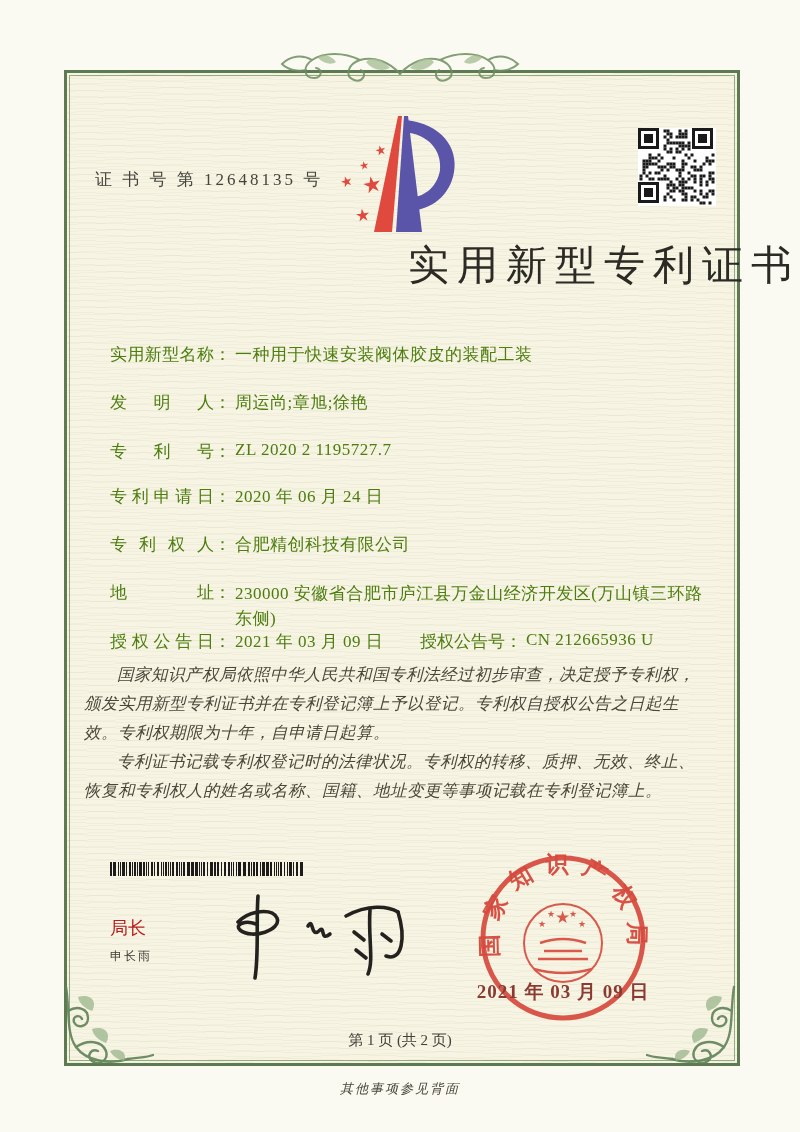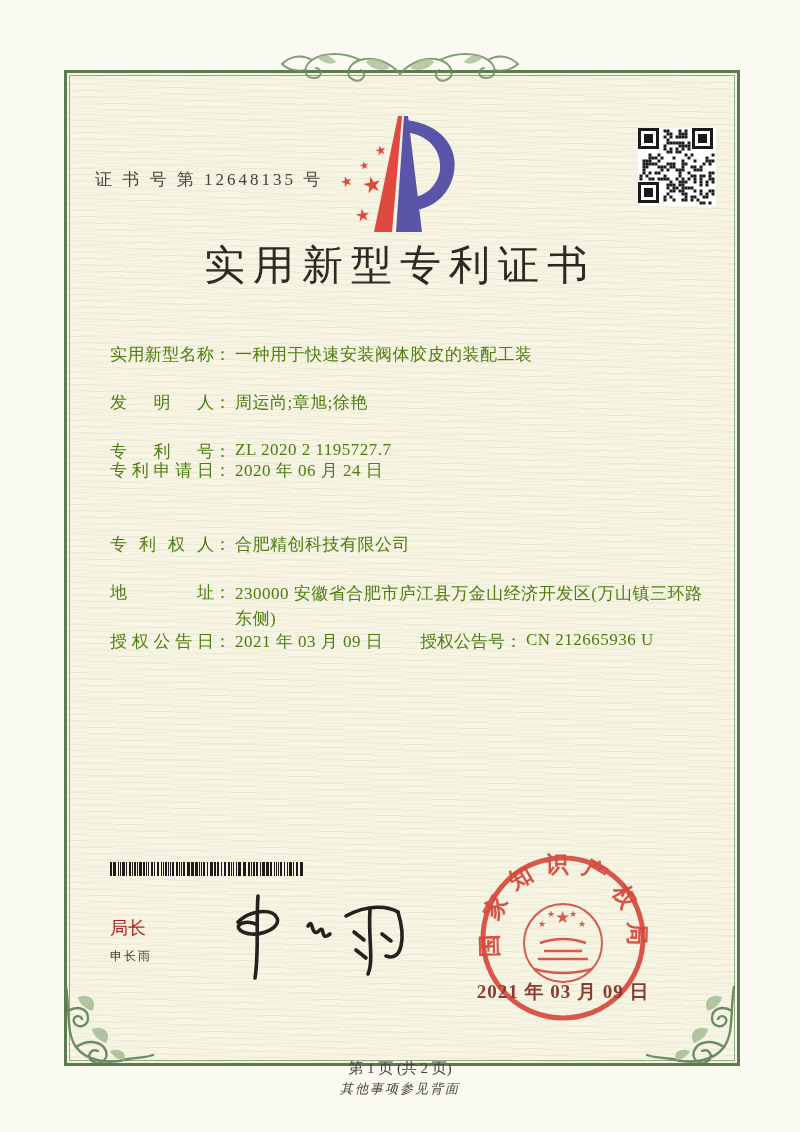--- a/index.html
+++ b/index.html
@@ -22,39 +22,39 @@
     position:absolute;left:2px;top:2px;right:2px;bottom:2px;
     border:1px solid #93ab82;
   }
   
   .ornament{position:absolute;pointer-events:none;}
   
   .cert-no{
     position:absolute;left:95px;top:128px;font-size:17px;letter-spacing:3px;color:#45443c;margin-top:40px;
   }
   .title{
-    position:absolute;left:0;top:238px;width:800px;text-align:center;
+    position:absolute;left:0;top:238px;width:800px;text-align:right;
     font-size:41px;letter-spacing:8px;color:#2b2a24;
   }
   .field-row{position:absolute;left:110px;font-size:17px;color:#4d7c0f;width:610px;}
   .flabel{display:inline-block;width:104px;text-align:justify;text-align-last:justify;vertical-align:top;}
   .fcolon{display:inline-block;vertical-align:top;}
   .fvalue{display:inline-block;margin-left:4px;letter-spacing:.5px;vertical-align:top;}
   .fvalue.wrap{width:472px;line-height:25px;}
   .pair2{position:absolute;left:295px;top:0;white-space:nowrap;margin-left:15px;}
   .paras{
     position:absolute;left:84px;top:660px;width:620px;
     font-size:16.5px;line-height:29px;font-style:italic;letter-spacing:.5px;color:#4a4639;
   }
   .paras p{margin:0;text-indent:2em;}
   .director-title{position:absolute;left:110px;top:916px;font-size:18px;color:#b91c1c;
     font-family:"Liberation Sans","DejaVu Sans",sans-serif;}
   .director-name{position:absolute;left:110px;top:948px;font-size:12px;color:#3b3a33;
     font-family:"Liberation Sans","DejaVu Sans",sans-serif;letter-spacing:2px;}
-  .page-num{position:absolute;left:0;top:1031px;width:800px;text-align:center;font-size:15px;color:#43413a;margin-top:28px;}
+  .page-num{position:absolute;left:0;top:1031px;width:800px;text-align:center;font-size:15px;color:#43413a;}
   .back-note{position:absolute;left:0;top:1080px;width:800px;text-align:center;
     font-size:13px;font-style:italic;color:#4a4639;letter-spacing:2px;}
   .seal-wrap{position:absolute;left:476px;top:851px;width:174px;height:174px;}
 </style>
 </head>
 <body>
 
 <div class="frame">
   <div class="frame-inner"></div>
 </div>
@@ -315,37 +315,39 @@
 
 <div class="field-row" style="top:343px">
   <span class="flabel">实用新型名称</span><span class="fcolon">：</span><span class="fvalue">一种用于快速安装阀体胶皮的装配工装</span>
 </div>
 <div class="field-row" style="top:391px">
   <span class="flabel">发明人</span><span class="fcolon">：</span><span class="fvalue">周运尚;章旭;徐艳</span>
 </div>
 <div class="field-row" style="top:440px">
   <span class="flabel">专利号</span><span class="fcolon">：</span><span class="fvalue">ZL 2020 2 1195727.7</span>
 </div>
-<div class="field-row" style="top:459px">
+<div class="field-row" style="top:485px">
   <span class="flabel">专利申请日</span><span class="fcolon">：</span><span class="fvalue">2020 年 06 月 24 日</span>
 </div>
 <div class="field-row" style="top:533px">
   <span class="flabel">专利权人</span><span class="fcolon">：</span><span class="fvalue">合肥精创科技有限公司</span>
 </div>
 <div class="field-row" style="top:581px">
   <span class="flabel">地址</span><span class="fcolon">：</span><span class="fvalue wrap">230000 安徽省合肥市庐江县万金山经济开发区(万山镇三环路东侧)</span>
 </div>
 <div class="field-row" style="top:630px">
   <span class="flabel">授权公告日</span><span class="fcolon">：</span><span class="fvalue">2021 年 03 月 09 日</span>
   <span class="pair2">
     <span>授权公告号</span><span>：</span><span class="fvalue">CN 212665936 U</span>
   </span>
 </div>
 
 <div class="paras">
+  <p>国家知识产权局依照中华人民共和国专利法经过初步审查，决定授予专利权，颁发实用新型专利证书并在专利登记簿上予以登记。专利权自授权公告之日起生效。专利权期限为十年，自申请日起算。</p>
+  <p>专利证书记载专利权登记时的法律状况。专利权的转移、质押、无效、终止、恢复和专利权人的姓名或名称、国籍、地址变更等事项记载在专利登记簿上。</p>
 </div>
 
 <svg class="ornament" style="left:110px;top:862px;" width="198" height="14" viewBox="0 0 198 14" id="barcode">
     <rect x="0" y="0" width="2" height="14" fill="#1d1c1a"></rect>
     <rect x="3" y="0" width="3" height="14" fill="#1d1c1a"></rect>
     <rect x="8" y="0" width="1" height="14" fill="#1d1c1a"></rect>
     <rect x="10" y="0" width="1" height="14" fill="#1d1c1a"></rect>
     <rect x="12" y="0" width="3" height="14" fill="#1d1c1a"></rect>
     <rect x="16" y="0" width="1" height="14" fill="#1d1c1a"></rect>
     <rect x="19" y="0" width="2" height="14" fill="#1d1c1a"></rect>

